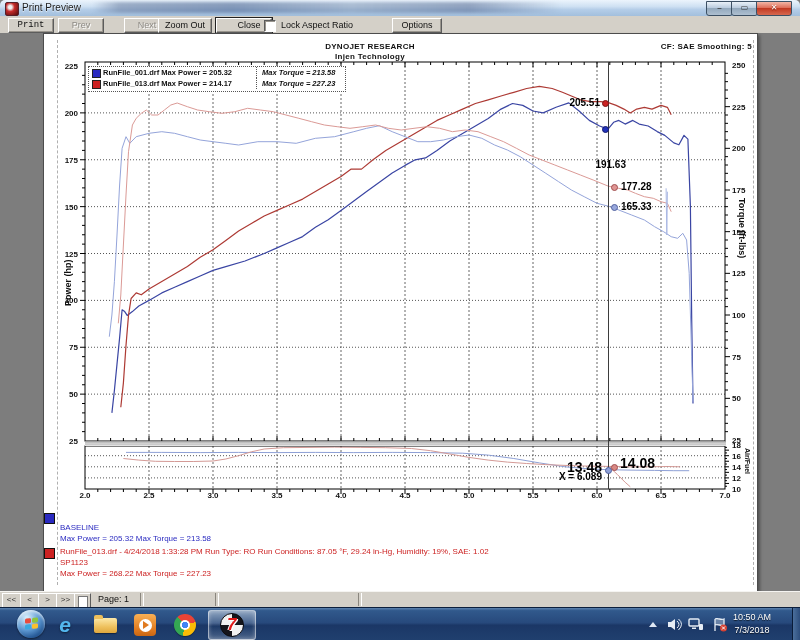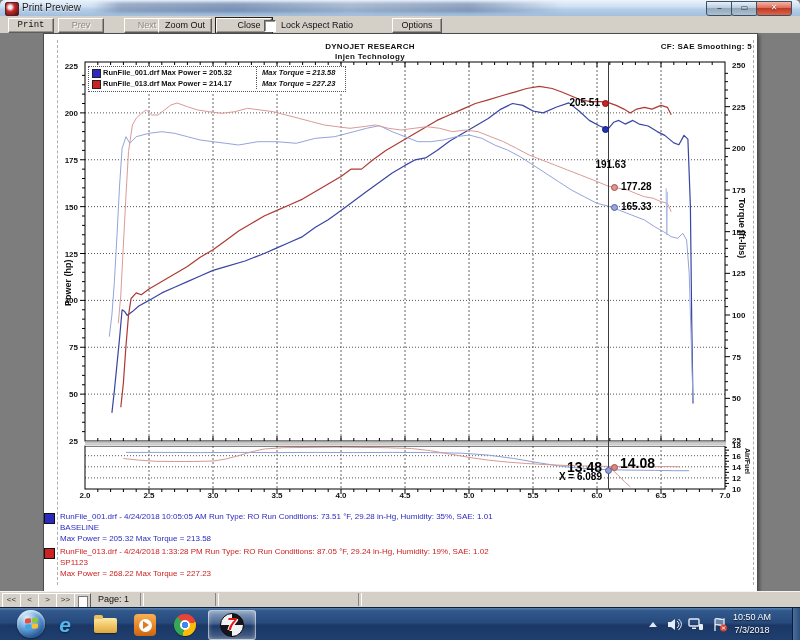--- a/index.html
+++ b/index.html
@@ -499,21 +499,20 @@
 
   <div class="cur-lab ra" style="left:552px;top:97px;width:48px;">205.51</div>
   <div class="cur-lab ra" style="left:578px;top:123px;width:48px;margin-top:36px;">191.63</div>
   <div class="cur-lab" style="left:621px;top:181px;">177.28</div>
   <div class="cur-lab" style="left:621px;top:201px;">165.33</div>
   <div class="cur-lab sm ra" style="left:557px;top:462px;width:45px;">13.48</div>
   <div class="cur-lab sm" style="left:620px;top:458px;">14.08</div>
   <div class="cur-lab ra" style="left:540px;top:471px;width:62px;">X = 6.089</div>
 
   <div class="run-sw" style="top:513px;background:#2a2ac0;"></div>
-  <div class="runinfo" style="left:60px;top:511px;color:#2a2ac0;">RunFile_001.drf - 4/24/2018 10:05:05 AM  Run Type: RO  Run Conditions: 73.51 °F, 29.28 in-Hg,  Humidity:  35%, SAE: 1.01</div>
   <div class="runinfo" style="left:60px;top:522px;color:#2a2ac0;">BASELINE</div>
   <div class="runinfo" style="left:60px;top:533px;color:#2a2ac0;">Max Power = 205.32  Max Torque = 213.58</div>
   <div class="run-sw" style="top:548px;background:#cc2222;"></div>
   <div class="runinfo" style="left:60px;top:546px;color:#cc2222;">RunFile_013.drf - 4/24/2018 1:33:28 PM  Run Type: RO  Run Conditions: 87.05 °F, 29.24 in-Hg,  Humidity:  19%, SAE: 1.02</div>
   <div class="runinfo" style="left:60px;top:557px;color:#cc2222;">SP1123</div>
   <div class="runinfo" style="left:60px;top:568px;color:#cc2222;">Max Power = 268.22  Max Torque = 227.23</div>
 </div>
 
 <div class="statusbar">
   <div class="sbtn" style="left:2px;">&lt;&lt;</div>

